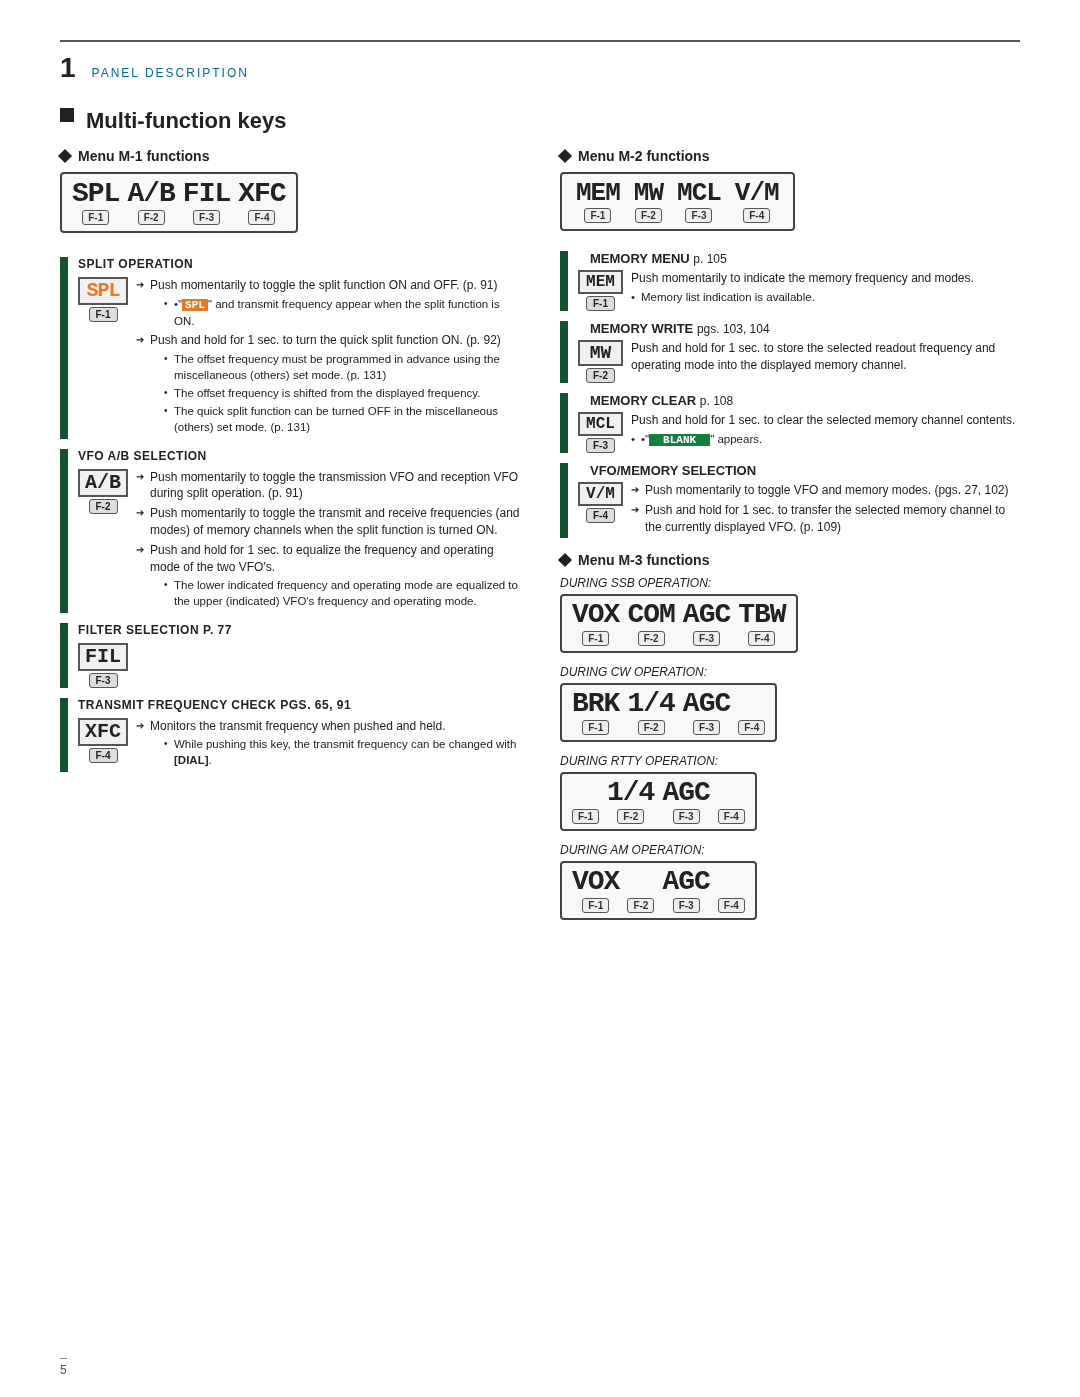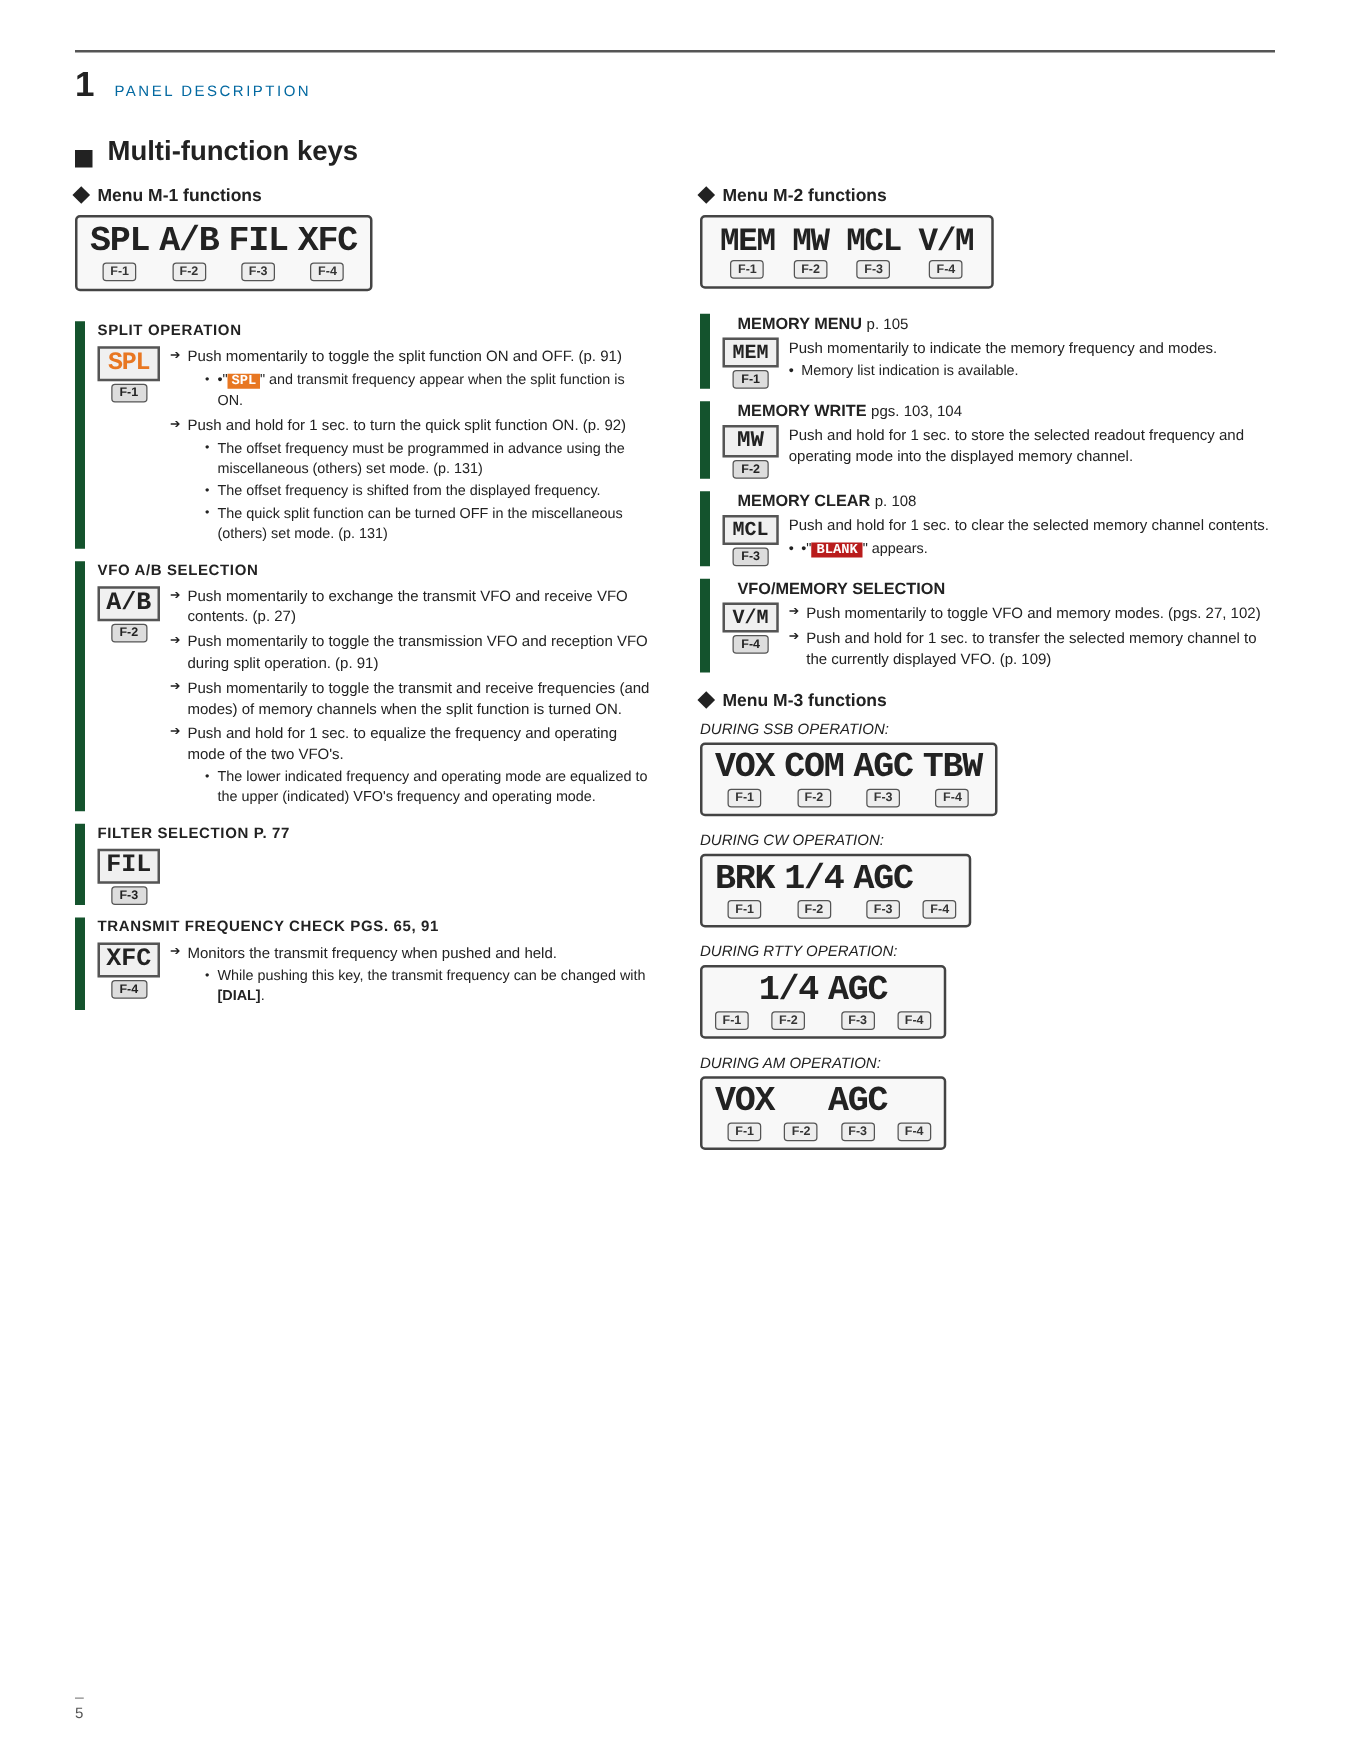--- a/index.html
+++ b/index.html
@@ -61,21 +61,21 @@
       flex: 1;
       min-width: 0;
     }
 
     
     .section-title {
       font-size: 22px;
       font-weight: bold;
       margin-bottom: 14px;
       display: flex;
-      align-items: flex-end;
+      align-items: flex-start;
       gap: 8px;
     }
 
     .section-title .black-square {
       display: inline-block;
       width: 14px;
       height: 14px;
       background: #222;
       margin-right: 4px;
       vertical-align: middle;
@@ -236,26 +236,26 @@
     .highlight-orange {
       background: #e87722;
       color: #fff;
       font-family: 'Courier New', monospace;
       font-size: 11px;
       font-weight: bold;
       padding: 0 3px;
     }
 
     .highlight-blue {
-      background: #b91c1c;
+      background: #15803d;
       color: #fff;
       font-family: 'Courier New', monospace;
       font-size: 11px;
       font-weight: bold;
-      padding: 0 4px;
+      padding: 0 14px;
     }
 
     
     .desc-text {
       font-size: 12px;
       line-height: 1.45;
       flex: 1;
     }
 
     
@@ -401,21 +401,20 @@
       
       <div class="divider-line">
         <div class="sub-heading">VFO A/B SELECTION</div>
         <div class="inline-key-block">
           <div class="inline-key">
             <div class="inline-key-label">A/B</div>
             <div class="inline-key-fn">F-2</div>
           </div>
           <div class="desc-text">
             <ul class="bullet-list">
-              <li>Push momentarily to exchange the transmit VFO and receive VFO contents. (p. 27)</li>
               <li>Push momentarily to toggle the transmission VFO and reception VFO during split operation. (p. 91)</li>
               <li>Push momentarily to toggle the transmit and receive frequencies (and modes) of memory channels when the split function is turned ON.</li>
               <li>Push and hold for 1 sec. to equalize the frequency and operating mode of the two VFO's.
                 <ul class="sub-bullet-list">
                   <li>The lower indicated frequency and operating mode are equalized to the upper (indicated) VFO's frequency and operating mode.</li>
                 </ul>
               </li>
             </ul>
           </div>
         </div>

